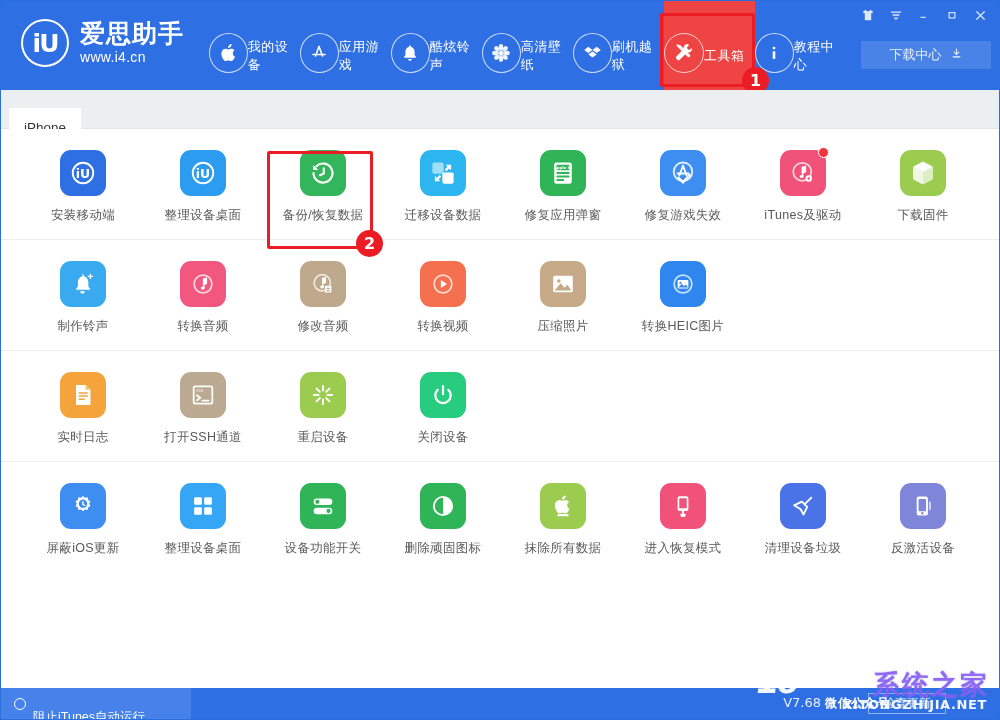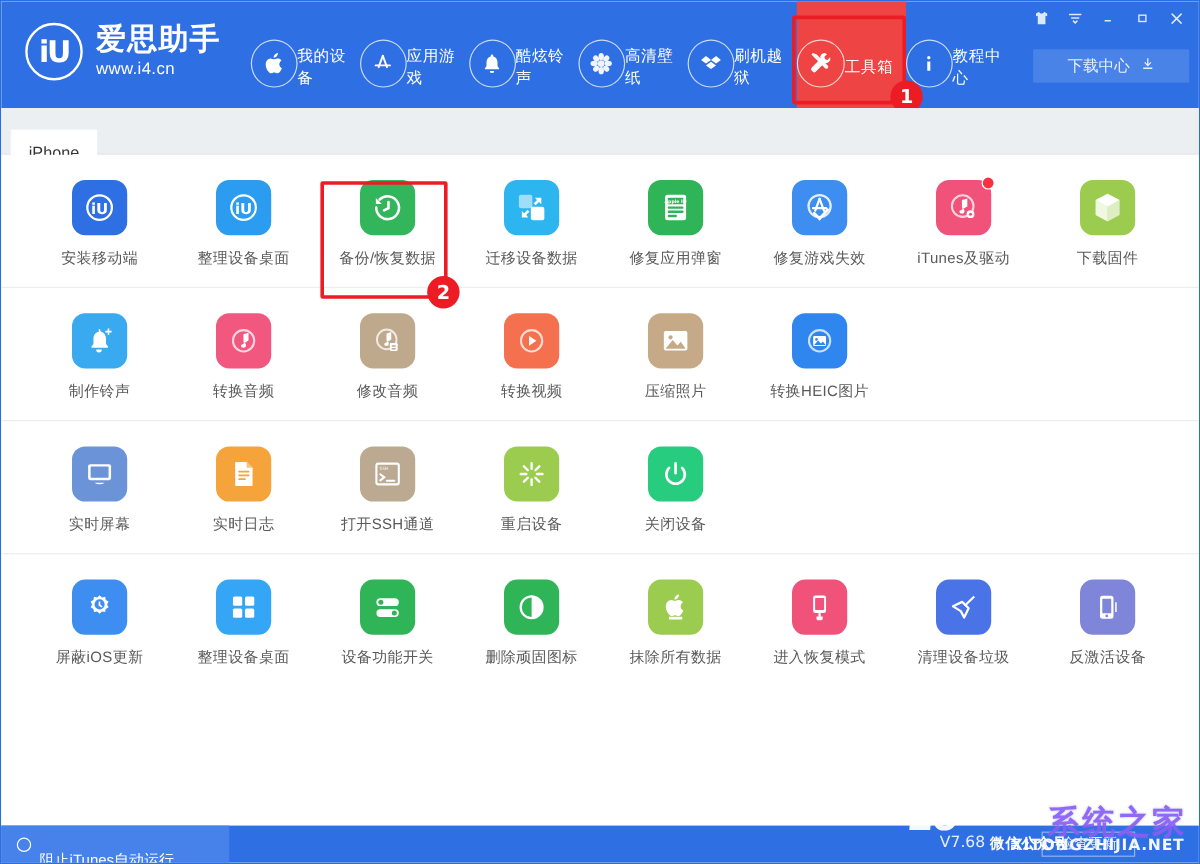--- a/index.html
+++ b/index.html
@@ -537,30 +537,20 @@
             <circle cx="9.8" cy="11" r=".95" fill="#2f86ef" stroke="none"></circle>
             <path d="M8.1 15 11 11.8l1.9 2.2 1.4-1.5 2.1 2.5z" fill="#2f86ef" stroke="none"></path>
           </svg>
         </div>
         <div class="cell-label">转换HEIC图片</div>
       </div>
     </div>
 
     <div class="grid-row">
 
-      <div class="cell">
-        <div class="tile" style="background:#6a93d8">
-          <svg width="28" height="28" viewBox="0 0 24 24">
-            <rect x="3.8" y="5" width="16.4" height="11.4" rx="1.5" fill="#fff"></rect>
-            <rect x="5.6" y="6.7" width="12.8" height="8" rx=".7" fill="#6a93d8"></rect>
-            <path d="M8.4 18.2a4.6 3 0 0 0 7.2 0z" fill="#fff"></path>
-          </svg>
-        </div>
-        <div class="cell-label">实时屏幕</div>
-      </div>
 
       <div class="cell">
         <div class="tile" style="background:#f5a43c">
           <svg width="28" height="28" viewBox="0 0 24 24">
             <path d="M6 3.4h8.2l4.2 4.2v13H6z" fill="#fff"></path>
             <path d="M14.2 3.4 18.4 7.6h-4.2z" fill="#f5c37c"></path>
             <g fill="#f5a43c">
               <rect x="8.2" y="9.6" width="8" height="1.3" rx=".5"></rect>
               <rect x="8.2" y="12.3" width="8" height="1.3" rx=".5"></rect>
               <rect x="8.2" y="15" width="5.4" height="1.3" rx=".5"></rect>

